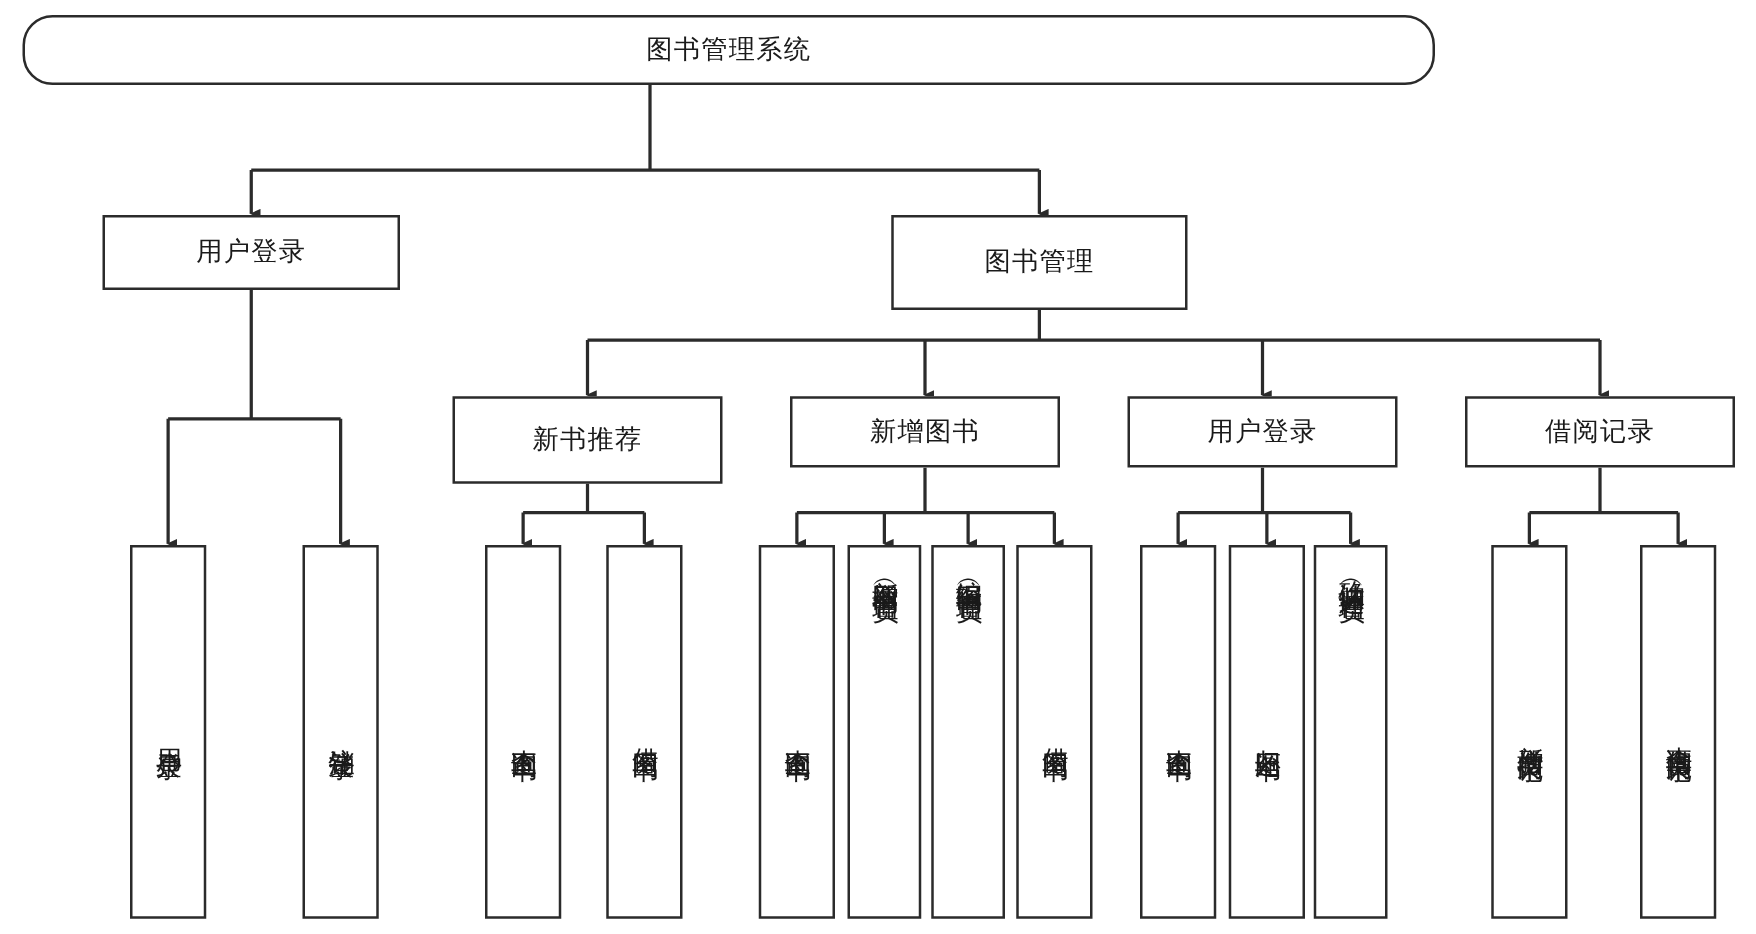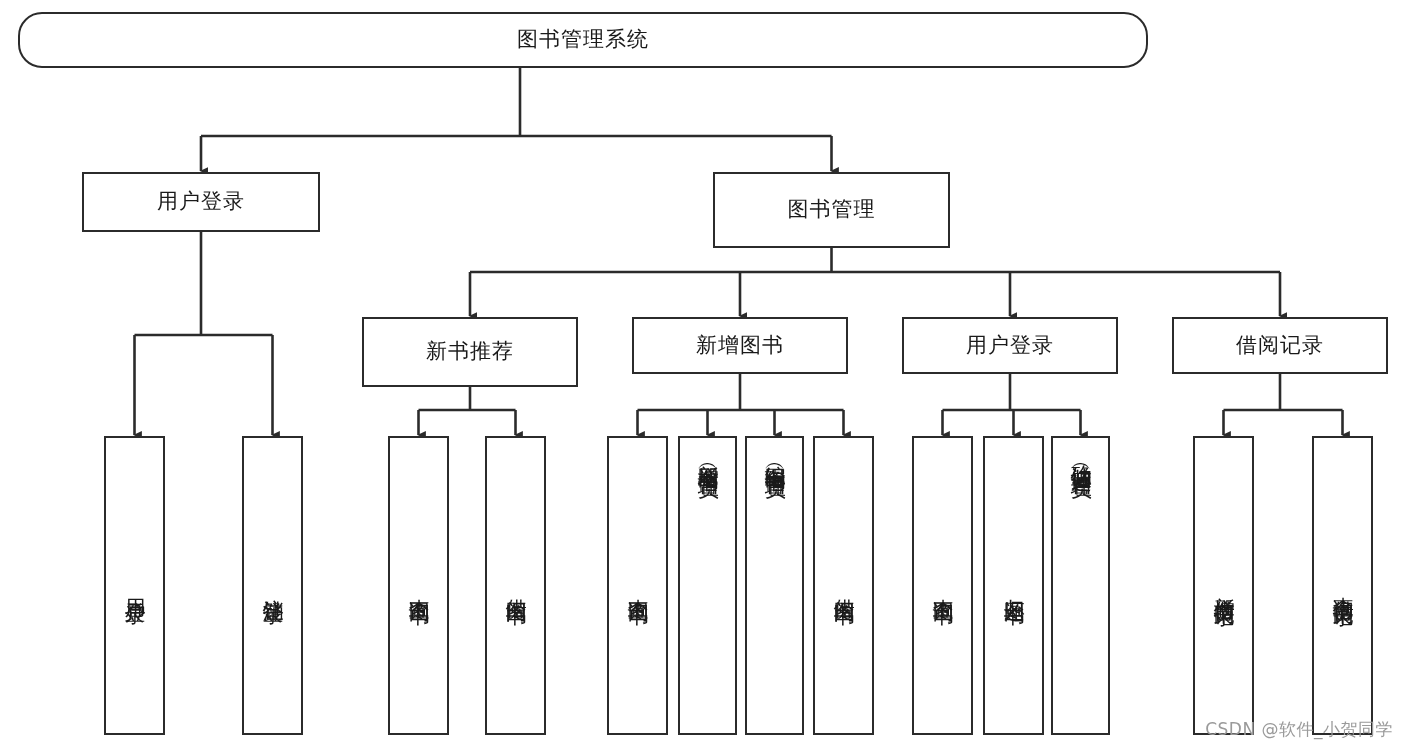--- a/index.html
+++ b/index.html
@@ -154,14 +154,13 @@
       <div class="node vert" style="left: 1051px; top: 436px; width: 59px; height: 299px;">
         <span class="node-label">确认归还（管理员）</span>
       </div>
       <div class="node vert centered" style="left: 1193px; top: 436px; width: 61px; height: 299px;">
         <span class="node-label">新增借阅记录</span>
       </div>
       <div class="node vert centered" style="left: 1312px; top: 436px; width: 61px; height: 299px;">
         <span class="node-label">查询借阅记录</span>
       </div>
     </div>
-  <div id="watermark">CSDN @软件_小贺同学</div>
 </div>
 
 </body></html>

